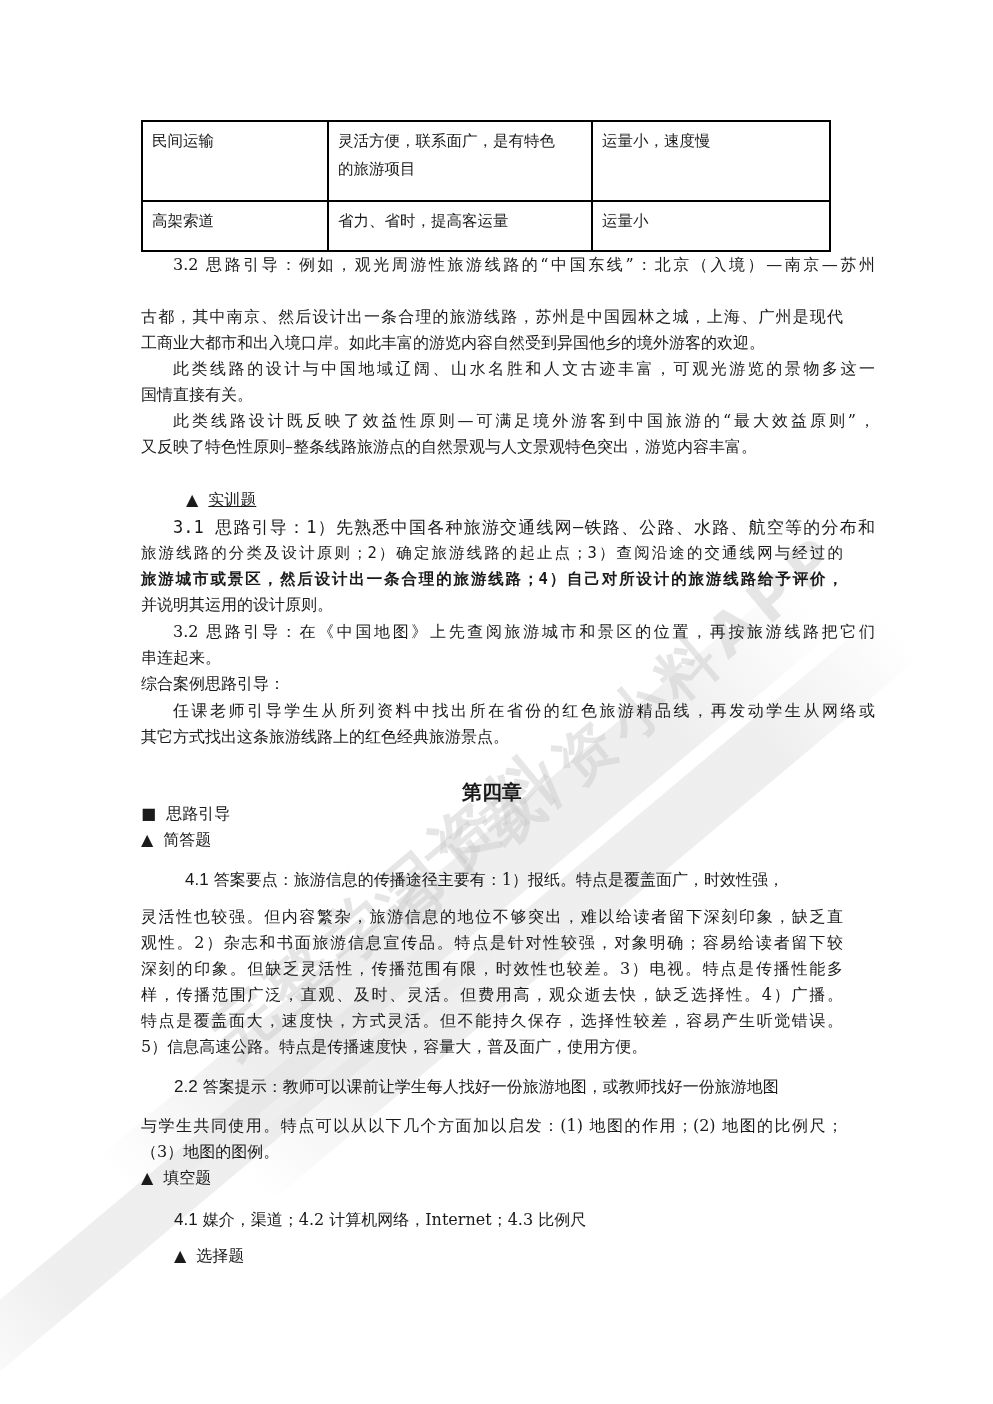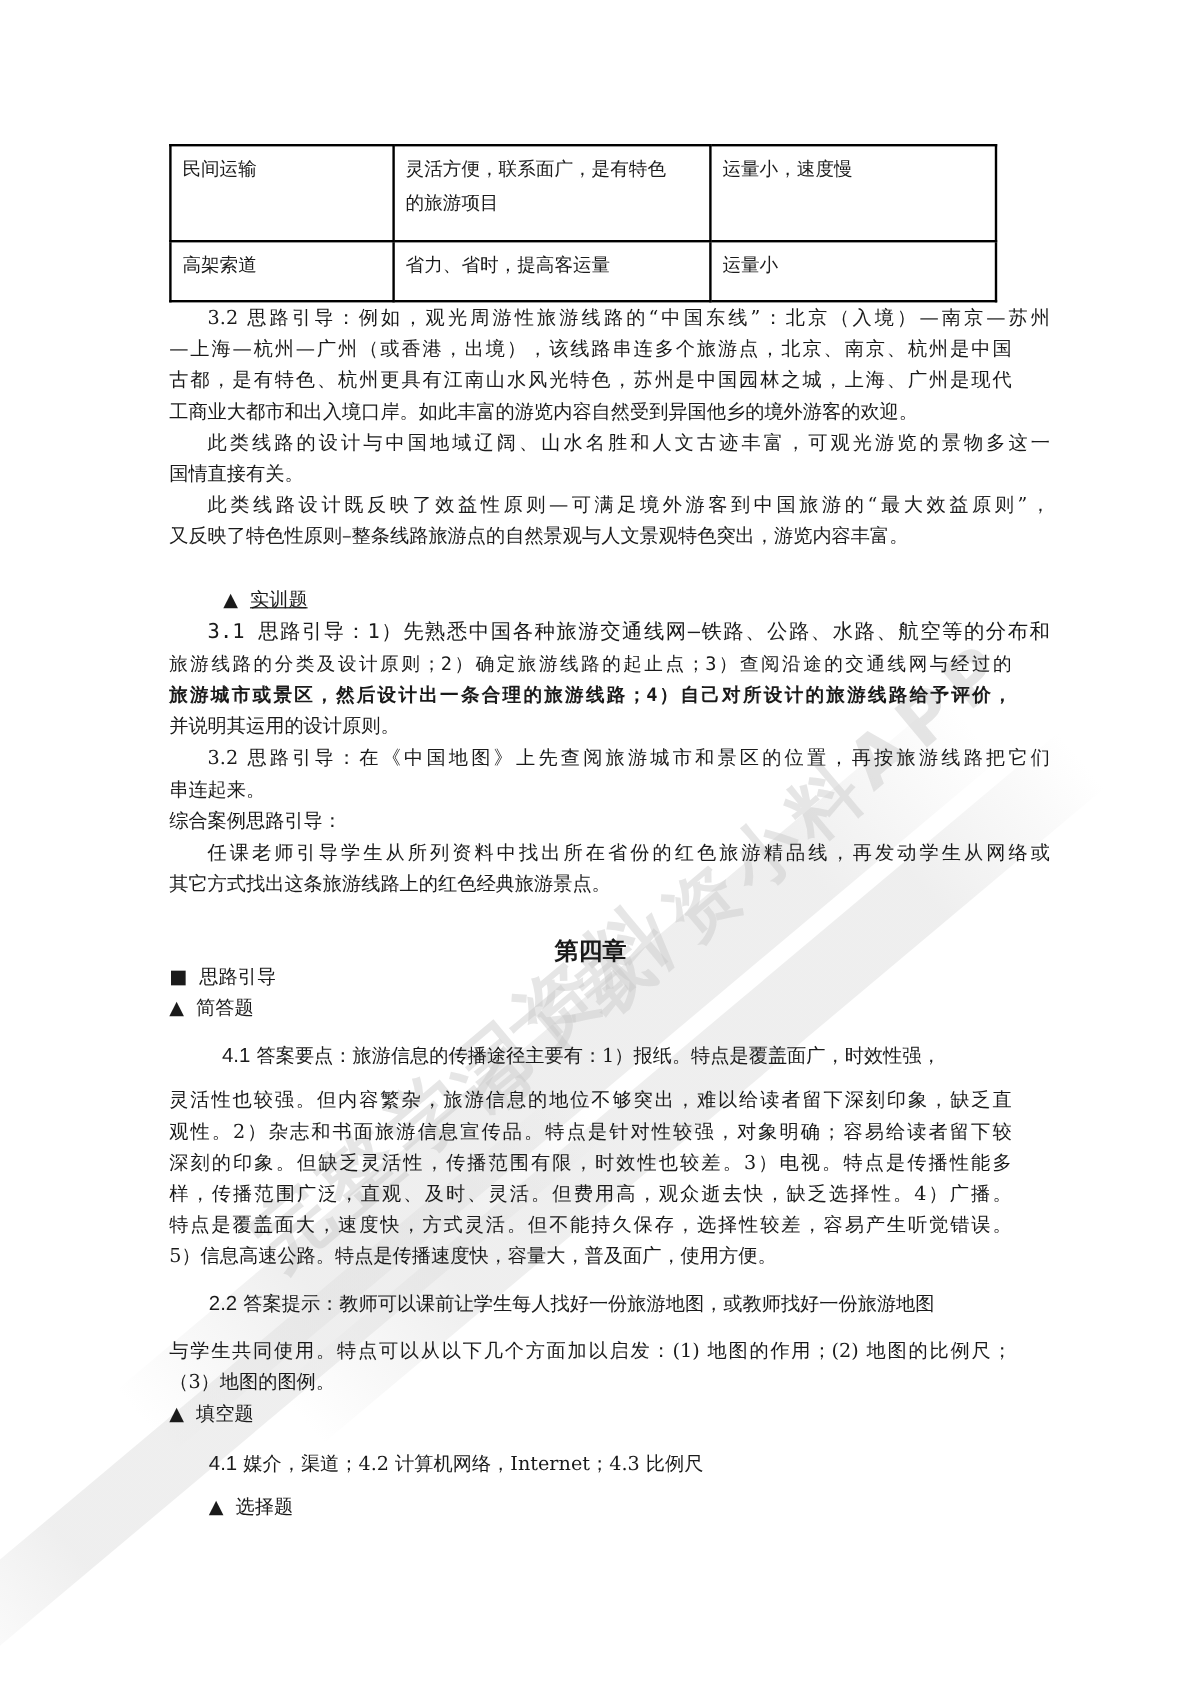--- a/index.html
+++ b/index.html
@@ -67,22 +67,21 @@
     </tr>
     <tr class="row2">
       <td class="c1">高架索道</td>
       <td class="c2">省力、省时，提高客运量</td>
       <td class="c3">运量小</td>
     </tr>
   </tbody>
     </table>
 
   <div class="line indent justify" style="top:254px;">3.2 思路引导：例如，观光周游性旅游线路的“中国东线”：北京（入境）—南京—苏州</div>
-  <div class="line justify" style="top:280px;">—上海—杭州—广州（或香港，出境），该线路串连多个旅游点，北京、南京、杭州是中国</div>
-  <div class="line justify" style="top:306px;">古都，是有特色、杭州更具有江南山水风光特色，苏州是中国园林之城，上海、广州是现代</div>
+  <div class="line justify" style="top:306px;">古都，其中南京、然后设计出一条合理的旅游线路，苏州是中国园林之城，上海、广州是现代</div>
   <div class="line indent justify" style="top:358px;">此类线路的设计与中国地域辽阔、山水名胜和人文古迹丰富，可观光游览的景物多这一</div>
 
   <div class="line" style="top:332px;">工商业大都市和出入境口岸。如此丰富的游览内容自然受到异国他乡的境外游客的欢迎。</div>
   <div class="line" style="top:384px;">国情直接有关。</div>
 
   <div class="line indent justify" style="top:410px;">此类线路设计既反映了效益性原则—可满足境外游客到中国旅游的“最大效益原则”，</div>
   <div class="line" style="top:436px;">又反映了特色性原则–整条线路旅游点的自然景观与人文景观特色突出，游览内容丰富。</div>
 
   <div class="line" style="top:489px; left:186px;text-decoration:underline;">
     <span class="bullet">▲</span><span>实训题</span>

